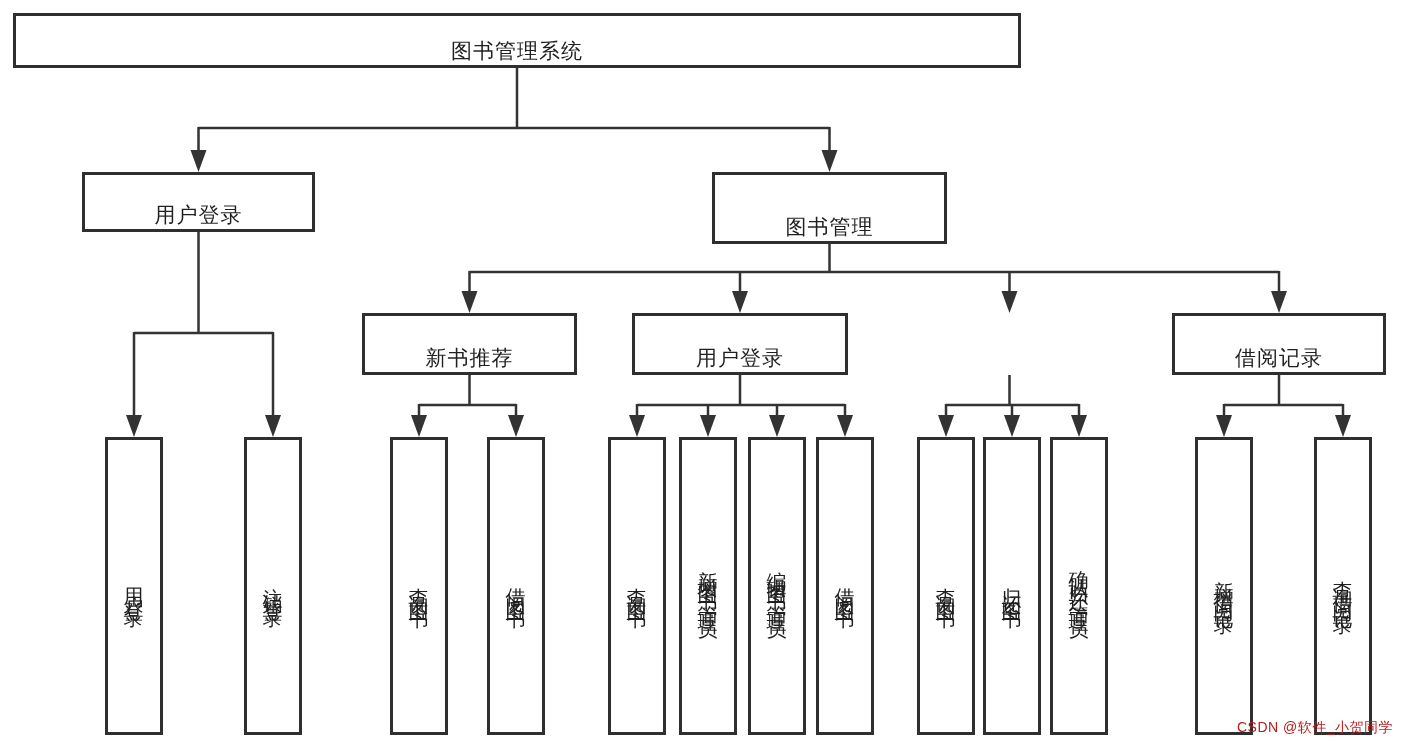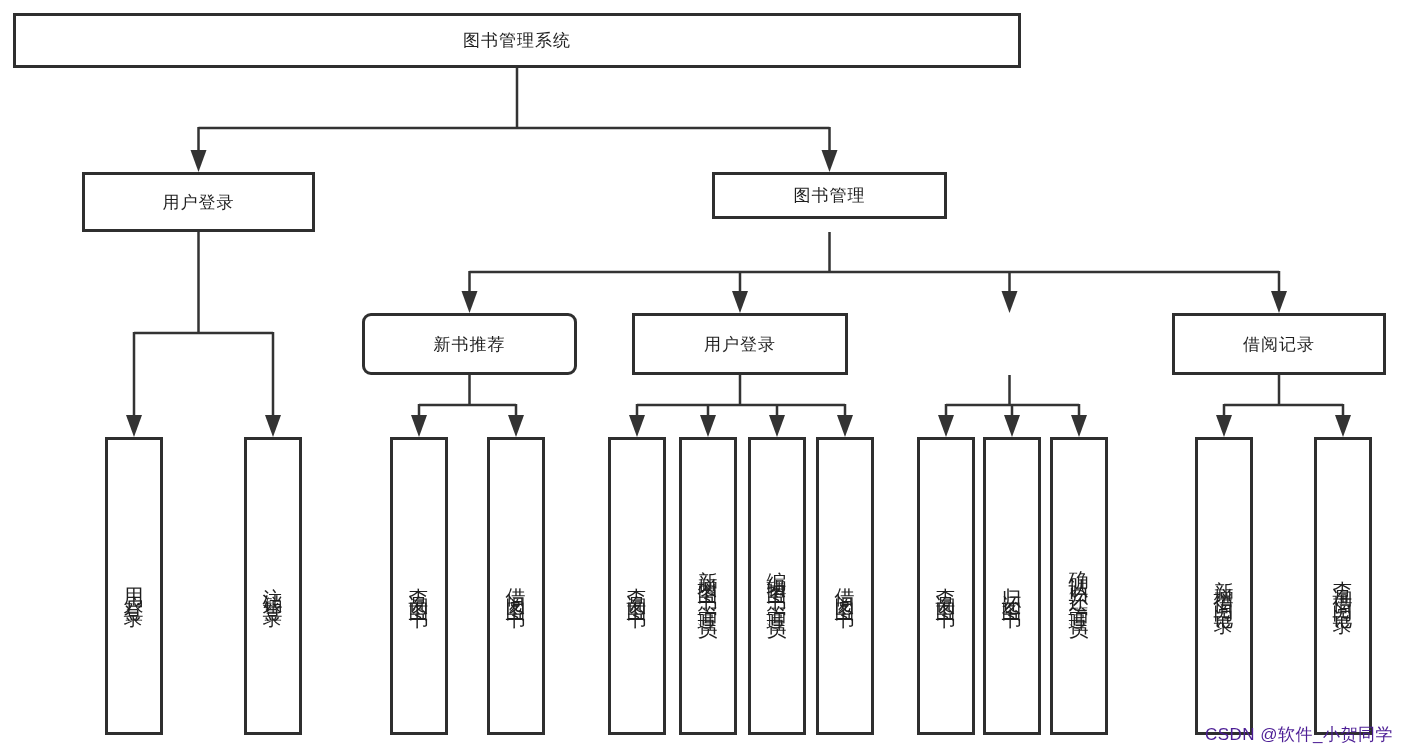--- a/index.html
+++ b/index.html
@@ -26,42 +26,43 @@
   .node {
     position: absolute;
     box-sizing: border-box;
     background: #ffffff;
     border: 3px solid #2f2f2f;
     display: flex;
     align-items: center;
     justify-content: center;
   }
   .hbox {
-    font-size: 17px;
+    font-size: 21px;
     letter-spacing: 1px;
+    align-items: flex-end;
   }
   .vbox {
     width: 58px;
     height: 298px;
     top: 437px;
   }
   .vlabel {
     writing-mode: vertical-rl;
     text-orientation: mixed;
     font-size: 20px;
     line-height: 1;
     letter-spacing: 7px;
     white-space: nowrap;
   }
   .watermark {
     position: absolute;
     right: 12px;
-    bottom: 1px;
-    font-size: 17px;
-    color: #4c1d95;
+    bottom: 10px;
+    font-size: 14px;
+    color: #b91c1c;
     letter-spacing: 0.5px;
   }
   svg path {
     stroke: #333333;
     stroke-width: 2.5;
     fill: none;
   }
   svg polygon {
     fill: #333333;
     stroke: none;
@@ -115,25 +116,25 @@
     </g>
   </svg>
 
   <div class="node hbox" style="left:13px; top:13px; width:1008px; height:55px;">
     <span>图书管理系统</span>
   </div>
 
   <div class="node hbox" style="left:82px; top:172px; width:233px; height:60px;">
     <span>用户登录</span>
   </div>
-  <div class="node hbox" style="left:712px; top:172px; width:235px; height:47px;">
+  <div class="node hbox" style="left:712px; top:172px; width:235px; height:72px;">
     <span>图书管理</span>
   </div>
 
-  <div class="node hbox" style="left:362px; top:313px; width:215px; height:62px;border-radius:9px;">
+  <div class="node hbox" style="left:362px; top:313px; width:215px; height:62px;">
     <span>新书推荐</span>
   </div>
   <div class="node hbox" style="left:632px; top:313px; width:216px; height:62px;">
     <span>用户登录</span>
   </div>
   <div class="node hbox" style="left:1172px; top:313px; width:214px; height:62px;">
     <span>借阅记录</span>
   </div>
 
   <div class="node vbox" style="left:105px;">

